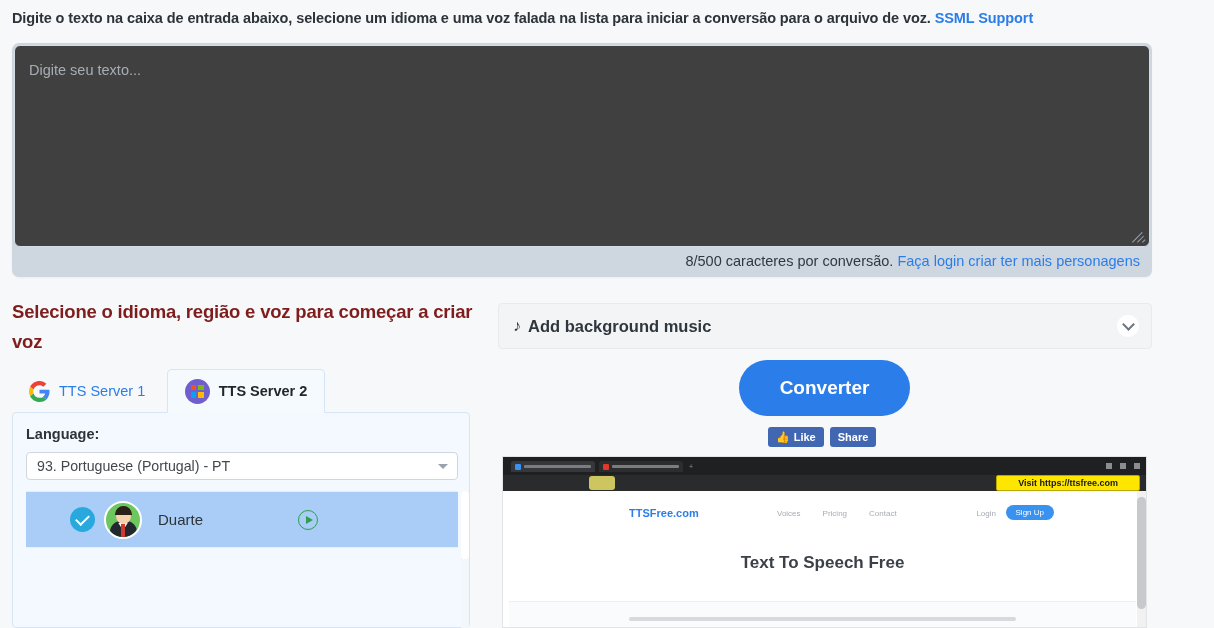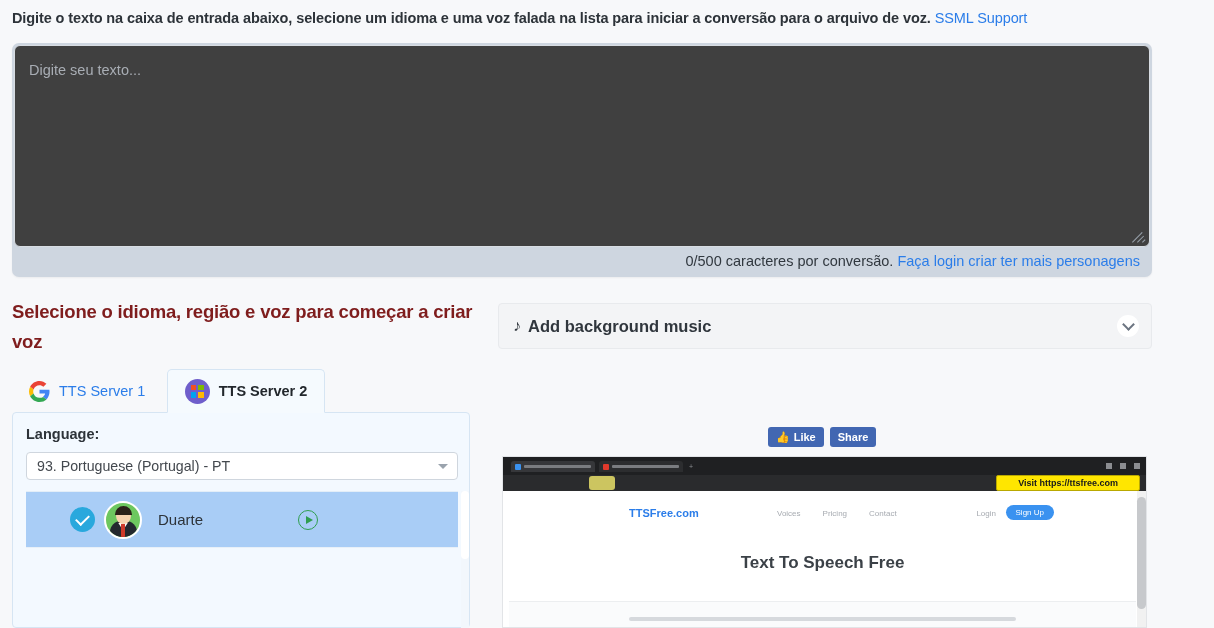--- a/index.html
+++ b/index.html
@@ -11,21 +11,21 @@
     overflow: hidden;
   }
   .page { position: relative; width: 1214px; height: 628px; background: #f7f8fa; }
 
   
   .intro {
     position: absolute; left: 12px; top: 10px; width: 1140px;
     font-size: 14.5px; font-weight: bold; color: #2d3339;
     letter-spacing: -0.1px; white-space: nowrap;
   }
-  .intro .ssml { color: #2b7de9; font-weight: normal; cursor: pointer; }
+  .intro .ssml { color: #2b7de9; font-weight: bold; cursor: pointer; }
 
   
   .ta-card {
     position: absolute; left: 12px; top: 43px;
     width: 1140px; height: 234px;
     background: #ced6e0;
     border-radius: 7px;
     box-shadow: 0 1px 2px rgba(0,0,0,.05);
   }
   .ta-wrap {
@@ -312,21 +312,21 @@
   <div class="ta-card">
     <div class="ta-wrap">
       <div class="ta-ph">Digite seu texto...</div>
       <div class="resize-grip">
           <i></i>
           <i></i>
           <i></i>
         </div>
     </div>
     <div class="counter">
-      <span>0/500 caracteres por conversão.</span>
+      <span>8/500 caracteres por conversão.</span>
       <a href="#">Faça login criar ter mais personagens</a>
     </div>
   </div>
 
   <div class="sel-title">Selecione o idioma, região e voz para começar a criar voz</div>
 
   <div class="tabs">
     <div class="tab inactive">
       <span class="glogo">
         <svg viewBox="0 0 48 48" width="21" height="21">
@@ -378,20 +378,21 @@
   </div>
 
   <div class="bgm">
     <span class="bgm-label">
       <span class="note">♪</span>
       <span>Add background music</span>
     </span>
     <span class="chev"></span>
   </div>
 
+  <button class="convert-btn">Converter</button>
 
   <div class="fb-row">
     <div class="fb-like">
       <span class="thumb-ico">👍</span>
       <span>Like</span>
     </div>
     <div class="fb-share">
       <span>Share</span>
     </div>
   </div>

